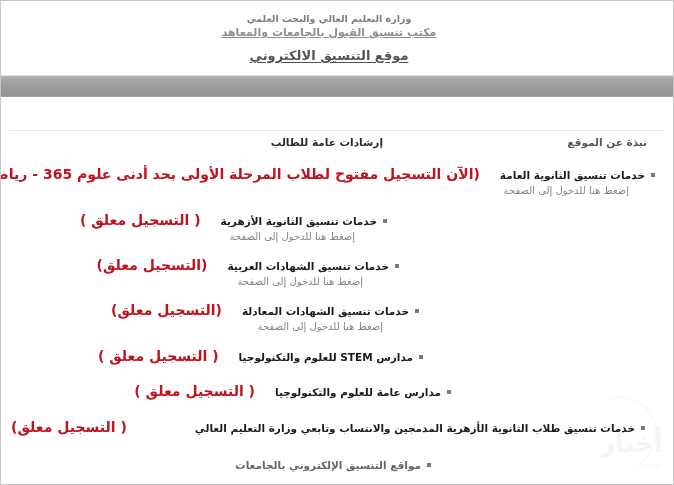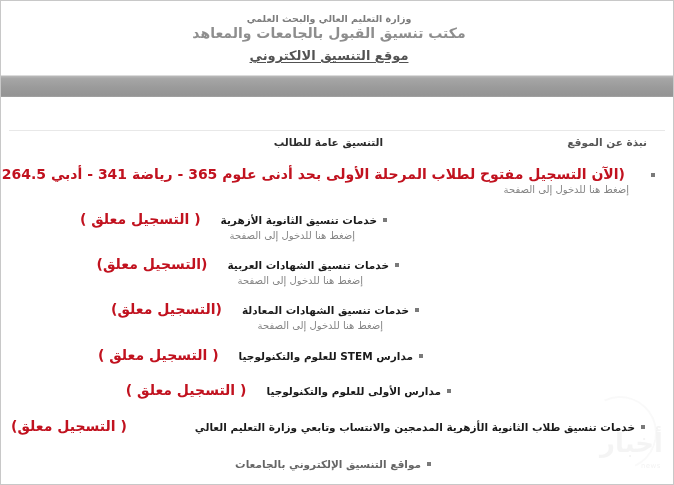--- a/index.html
+++ b/index.html
@@ -48,21 +48,21 @@
     box-sizing: border-box;
   }
   .mast-line {
     font-size: 9.5px;
     color: #4a4a4a;
     line-height: 14px;
     letter-spacing: 0.1px;
     font-weight: bold;
     opacity: .72;
   }
-  .mast-line.l2 { font-size: 14px; opacity: .62; }
+  .mast-line.l2 { font-size: 11px; opacity: .62; text-decoration: underline; }
   .mast-title {
     margin-top: 8px;
     font-size: 13px;
     font-weight: bold;
     color: #2d2d2d;
     text-decoration: underline;
     text-underline-offset: 2px;
     opacity: .82;
   }
 
@@ -251,28 +251,29 @@
 
   <div class="edge-mark right-1"></div>
   <div class="edge-mark right-2"></div>
 
   <div class="content">
 
     <div class="title-rule"></div>
 
     <div class="subnav">
       <div class="subnav-item about">نبذة عن الموقع</div>
-      <div class="subnav-item guide">التنسيق عامة للطالب</div>
+      <div class="subnav-item guide">إرشادات عامة للطالب</div>
     </div>
 
     <div class="services">
 
       <div class="srv s1">
         <div class="srv-line">
           <span class="bullet"></span>
+          <span class="srv-name">خدمات تنسيق الثانوية العامة</span>
           <span class="srv-status open">(الآن التسجيل مفتوح لطلاب المرحلة الأولى بحد أدنى علوم 365 - رياضة 341 - أدبي 264.5 )</span>
         </div>
         <div class="srv-sub">إضغط هنا للدخول إلى الصفحة</div>
       </div>
 
       <div class="srv s2">
         <div class="srv-line" style="margin-right:268px;">
           <span class="bullet"></span>
           <span class="srv-name">خدمات تنسيق الثانوية الأزهرية</span>
           <span class="srv-status">( التسجيل معلق )</span>
@@ -302,21 +303,21 @@
         <div class="srv-line" style="margin-right:232px;">
           <span class="bullet"></span>
           <span class="srv-name">مدارس STEM للعلوم والتكنولوجيا</span>
           <span class="srv-status">( التسجيل معلق )</span>
         </div>
       </div>
 
       <div class="srv s6">
         <div class="srv-line" style="margin-right:204px;">
           <span class="bullet"></span>
-          <span class="srv-name">مدارس الأولى للعلوم والتكنولوجيا</span>
+          <span class="srv-name">مدارس عامة للعلوم والتكنولوجيا</span>
           <span class="srv-status">( التسجيل معلق )</span>
         </div>
       </div>
 
       <div class="srv s7">
         <div class="srv-line" style="margin-right:10px;">
           <span class="bullet"></span>
           <span class="srv-name">خدمات تنسيق طلاب الثانوية الأزهرية المدمجين والانتساب وتابعي وزارة التعليم العالي</span>
           <span class="srv-status">( التسجيل معلق)</span>
         </div>

